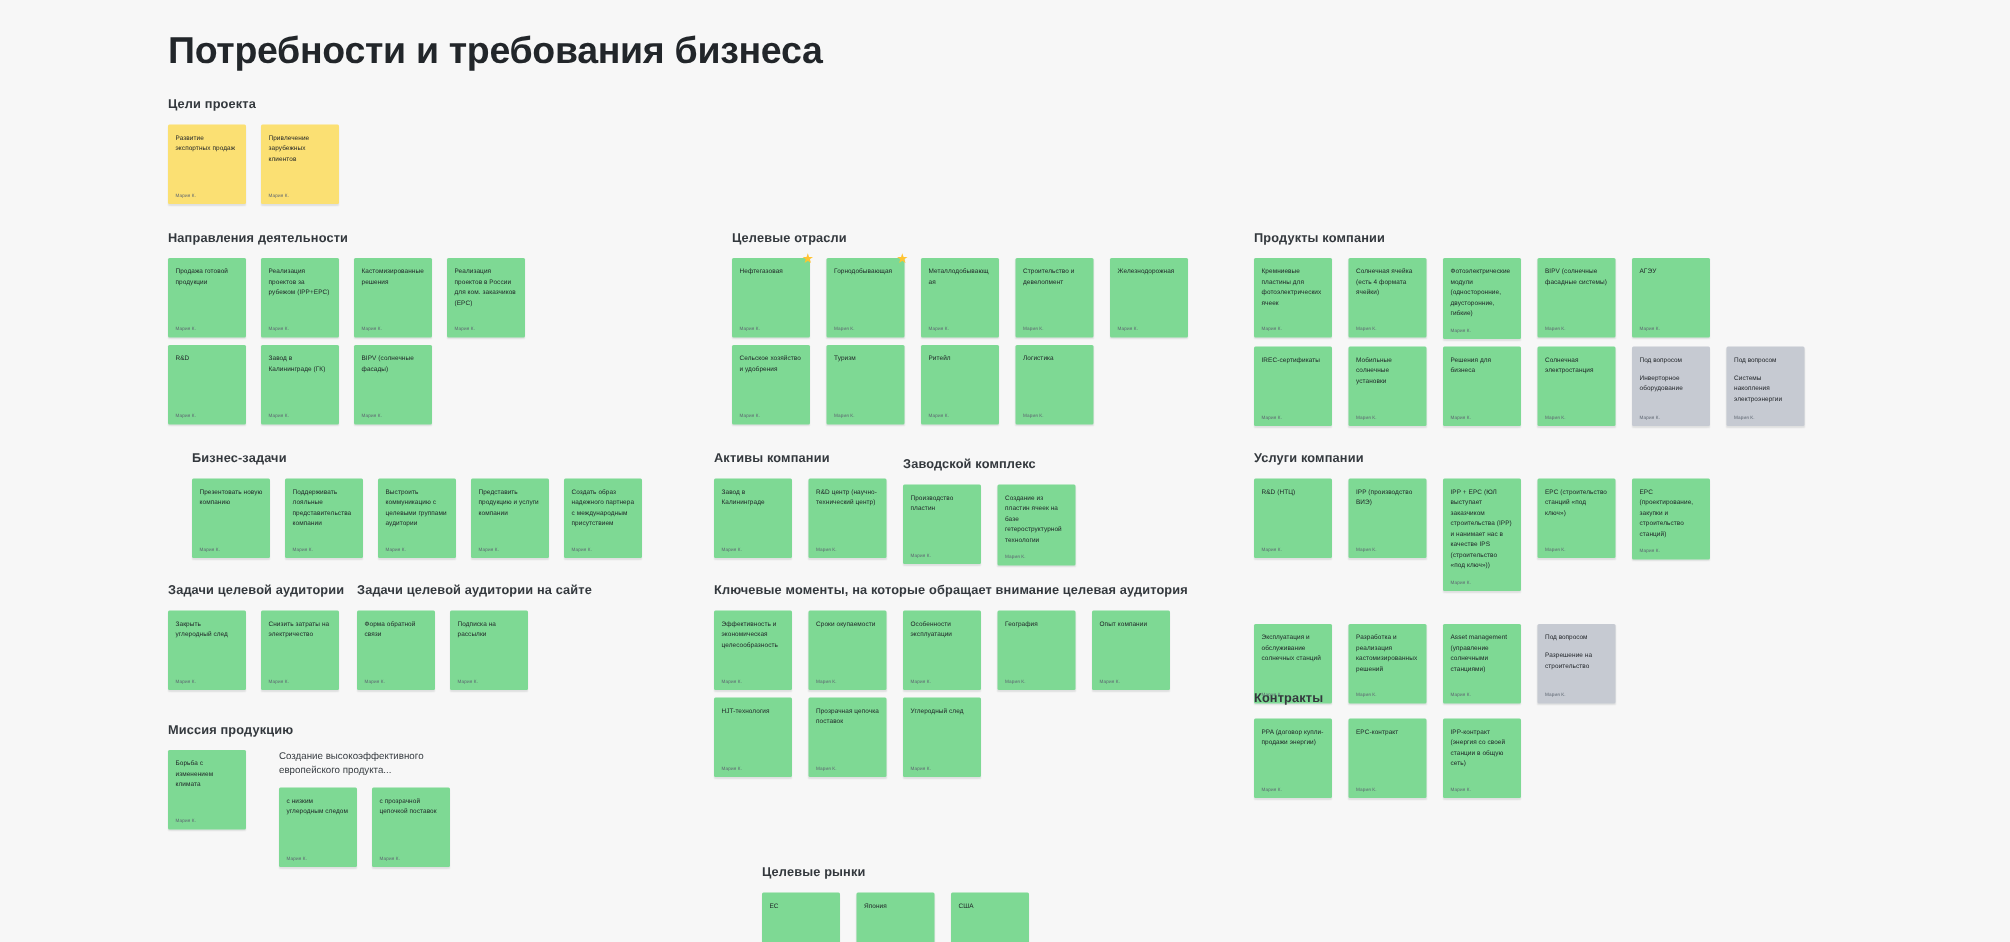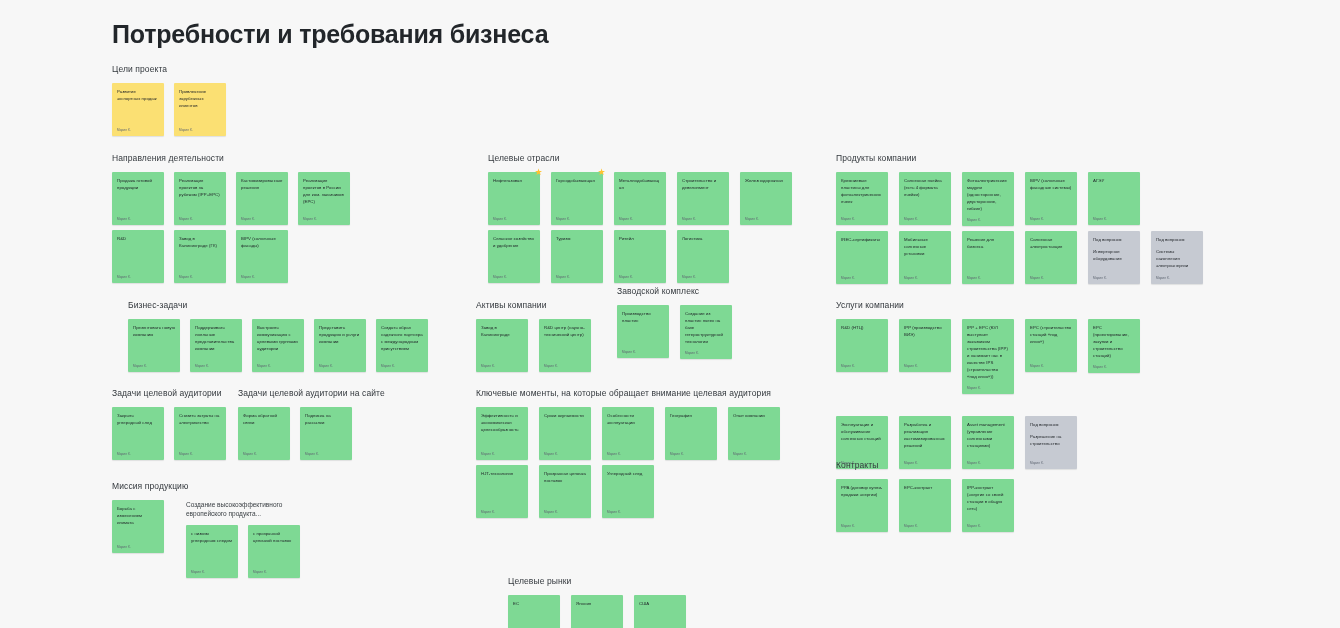--- a/index.html
+++ b/index.html
@@ -27,21 +27,21 @@
     font-weight: bold;
     letter-spacing: -0.2px;
     color: #22262a;
     white-space: nowrap;
   }
   .group {
     position: absolute;
   }
   .group-title {
     font-size: 8.5px;
-    font-weight: 400;
+    font-weight: 700;
     color: #33383d;
     letter-spacing: 0.1px;
     margin: 0 0 9px 0;
     white-space: nowrap;
   }
   .sub-label {
     font-size: 6.5px;
     color: #3b4045;
     line-height: 1.45;
     white-space: pre-line;
@@ -288,21 +288,21 @@
         <div class="card-text">Завод в Калининграде</div>
         <div class="card-meta">Мария К.</div>
       </div>
       <div class="card green">
         <div class="card-text">R&amp;D центр (научно-технический центр)</div>
         <div class="card-meta">Мария К.</div>
       </div>
     </div>
   </div>
 
-  <div class="group" style="left:602px; top:286px;margin-left:15px;">
+  <div class="group" style="left:602px; top:304px;">
     <div class="group-title">Заводской комплекс</div>
     <div class="row">
       <div class="card green" style="margin-right:11px;">
         <div class="card-text">Производство пластин</div>
         <div class="card-meta">Мария К.</div>
       </div>
       <div class="card green">
         <div class="card-text">Создание из пластин ячеек на базе гетероструктурной технологии</div>
         <div class="card-meta">Мария К.</div>
       </div>

